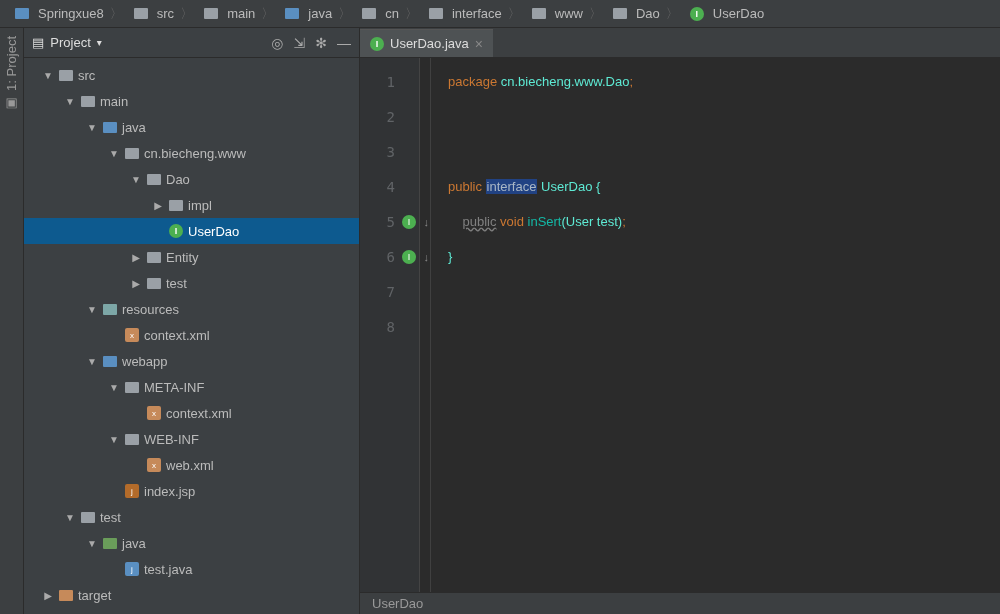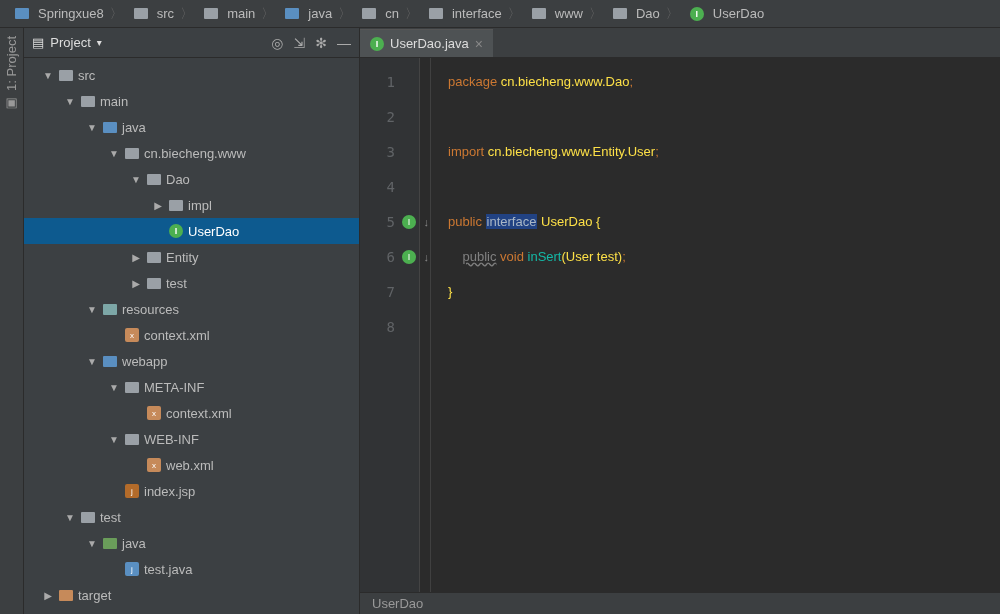--- a/index.html
+++ b/index.html
@@ -34,21 +34,21 @@
 .tab .close{color:#888;font-size:14px}
 .editor-body{flex:1;display:flex;position:relative}
 .gutter-col{width:60px;background:#313335;border-right:1px solid #444;padding-top:6px}
 .gutter-line{height:35px;display:flex;align-items:center;justify-content:flex-end;padding-right:24px;color:#606366;font-size:14px;font-family:monospace;position:relative}
 .gutter-mark{position:absolute;right:3px;width:14px;height:14px;border-radius:50%;background:#4caf50;display:flex;align-items:center;justify-content:center;font-size:9px;color:#fff}
 .gutter-arrow{position:absolute;right:-10px;color:#888;font-size:11px}
 .vline{position:absolute;left:70px;top:0;bottom:0;width:1px;background:#404040}
 .code{flex:1;padding:6px 0 0 28px;font-family:"Consolas","Courier New",monospace;font-size:17px;line-height:35px}
 .code-line{height:35px;white-space:pre}
 .kw-orange{color:#cc7832}
-.kw-text{color:#fde047}
+.kw-text{color:#5eead4}
 .kw-sel{background:#214283;color:#a9b7c6;padding:0 1px}
 .kw-gray{color:#808080;text-decoration:underline wavy #808080}
 .kw-yellow{color:#14b8a6}
 .status-breadcrumb{position:absolute;bottom:0;left:0;right:0;height:22px;background:#3c3f41;display:flex;align-items:center;padding-left:12px;color:#999;font-size:13px;border-top:1px solid #2b2b2b}
 .hdr-icon{color:#aaa;font-size:14px}
 </style>
 </head>
 <body>
 
 <div class="breadcrumb" id="bc">
@@ -305,21 +305,20 @@
           <div class="gutter-line">4</div>
           <div class="gutter-line">5<span class="gutter-mark">I</span><span class="gutter-arrow">↓</span></div>
           <div class="gutter-line">6<span class="gutter-mark">I</span><span class="gutter-arrow">↓</span></div>
           <div class="gutter-line">7</div>
           <div class="gutter-line">8</div>
         </div>
       <div class="vline"></div>
       <div class="code" id="code">
           <div class="code-line"><span class="kw-orange">package </span><span class="kw-text">cn.biecheng.www.Dao</span><span class="kw-orange">;</span></div>
           <div class="code-line"></div>
-          <div class="code-line"><span class="kw-orange">import </span><span class="kw-text">cn.biecheng.www.Entity.User</span><span class="kw-orange">;</span></div>
           <div class="code-line"></div>
           <div class="code-line"><span class="kw-orange">public </span><span class="kw-sel">interface</span><span class="kw-text"> UserDao {</span></div>
           <div class="code-line"><span class="">    </span><span class="kw-gray">public</span><span class=""> </span><span class="kw-orange">void </span><span class="kw-yellow">inSert</span><span class="kw-text">(User test)</span><span class="kw-orange">;</span></div>
           <div class="code-line"><span class="kw-text">}</span></div>
           <div class="code-line"></div>
         </div>
       <div class="status-breadcrumb">
         <span>UserDao</span>
       </div>
     </div>

